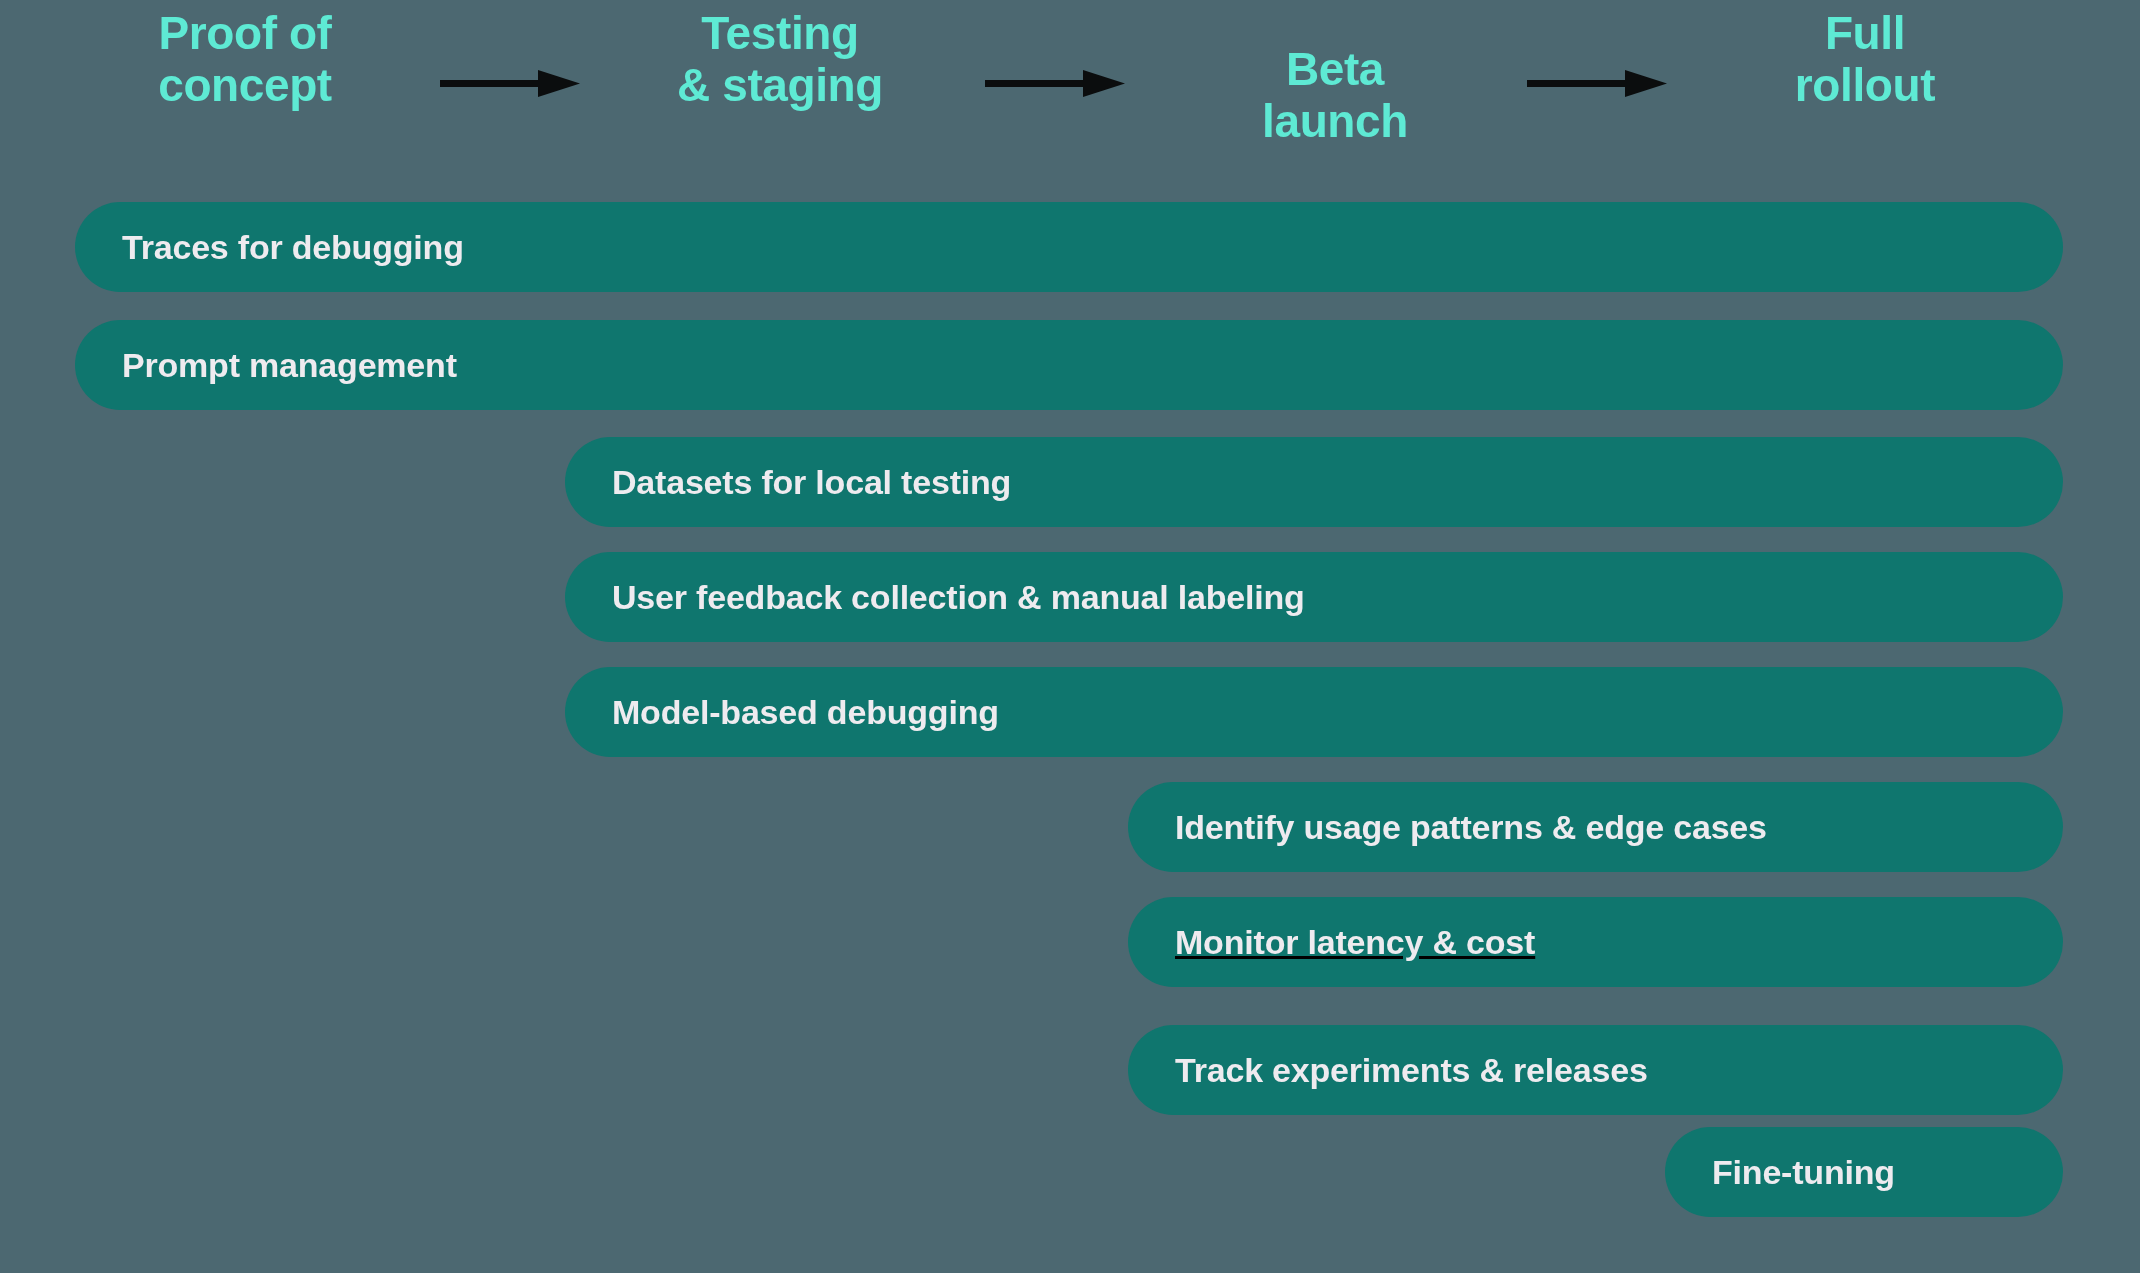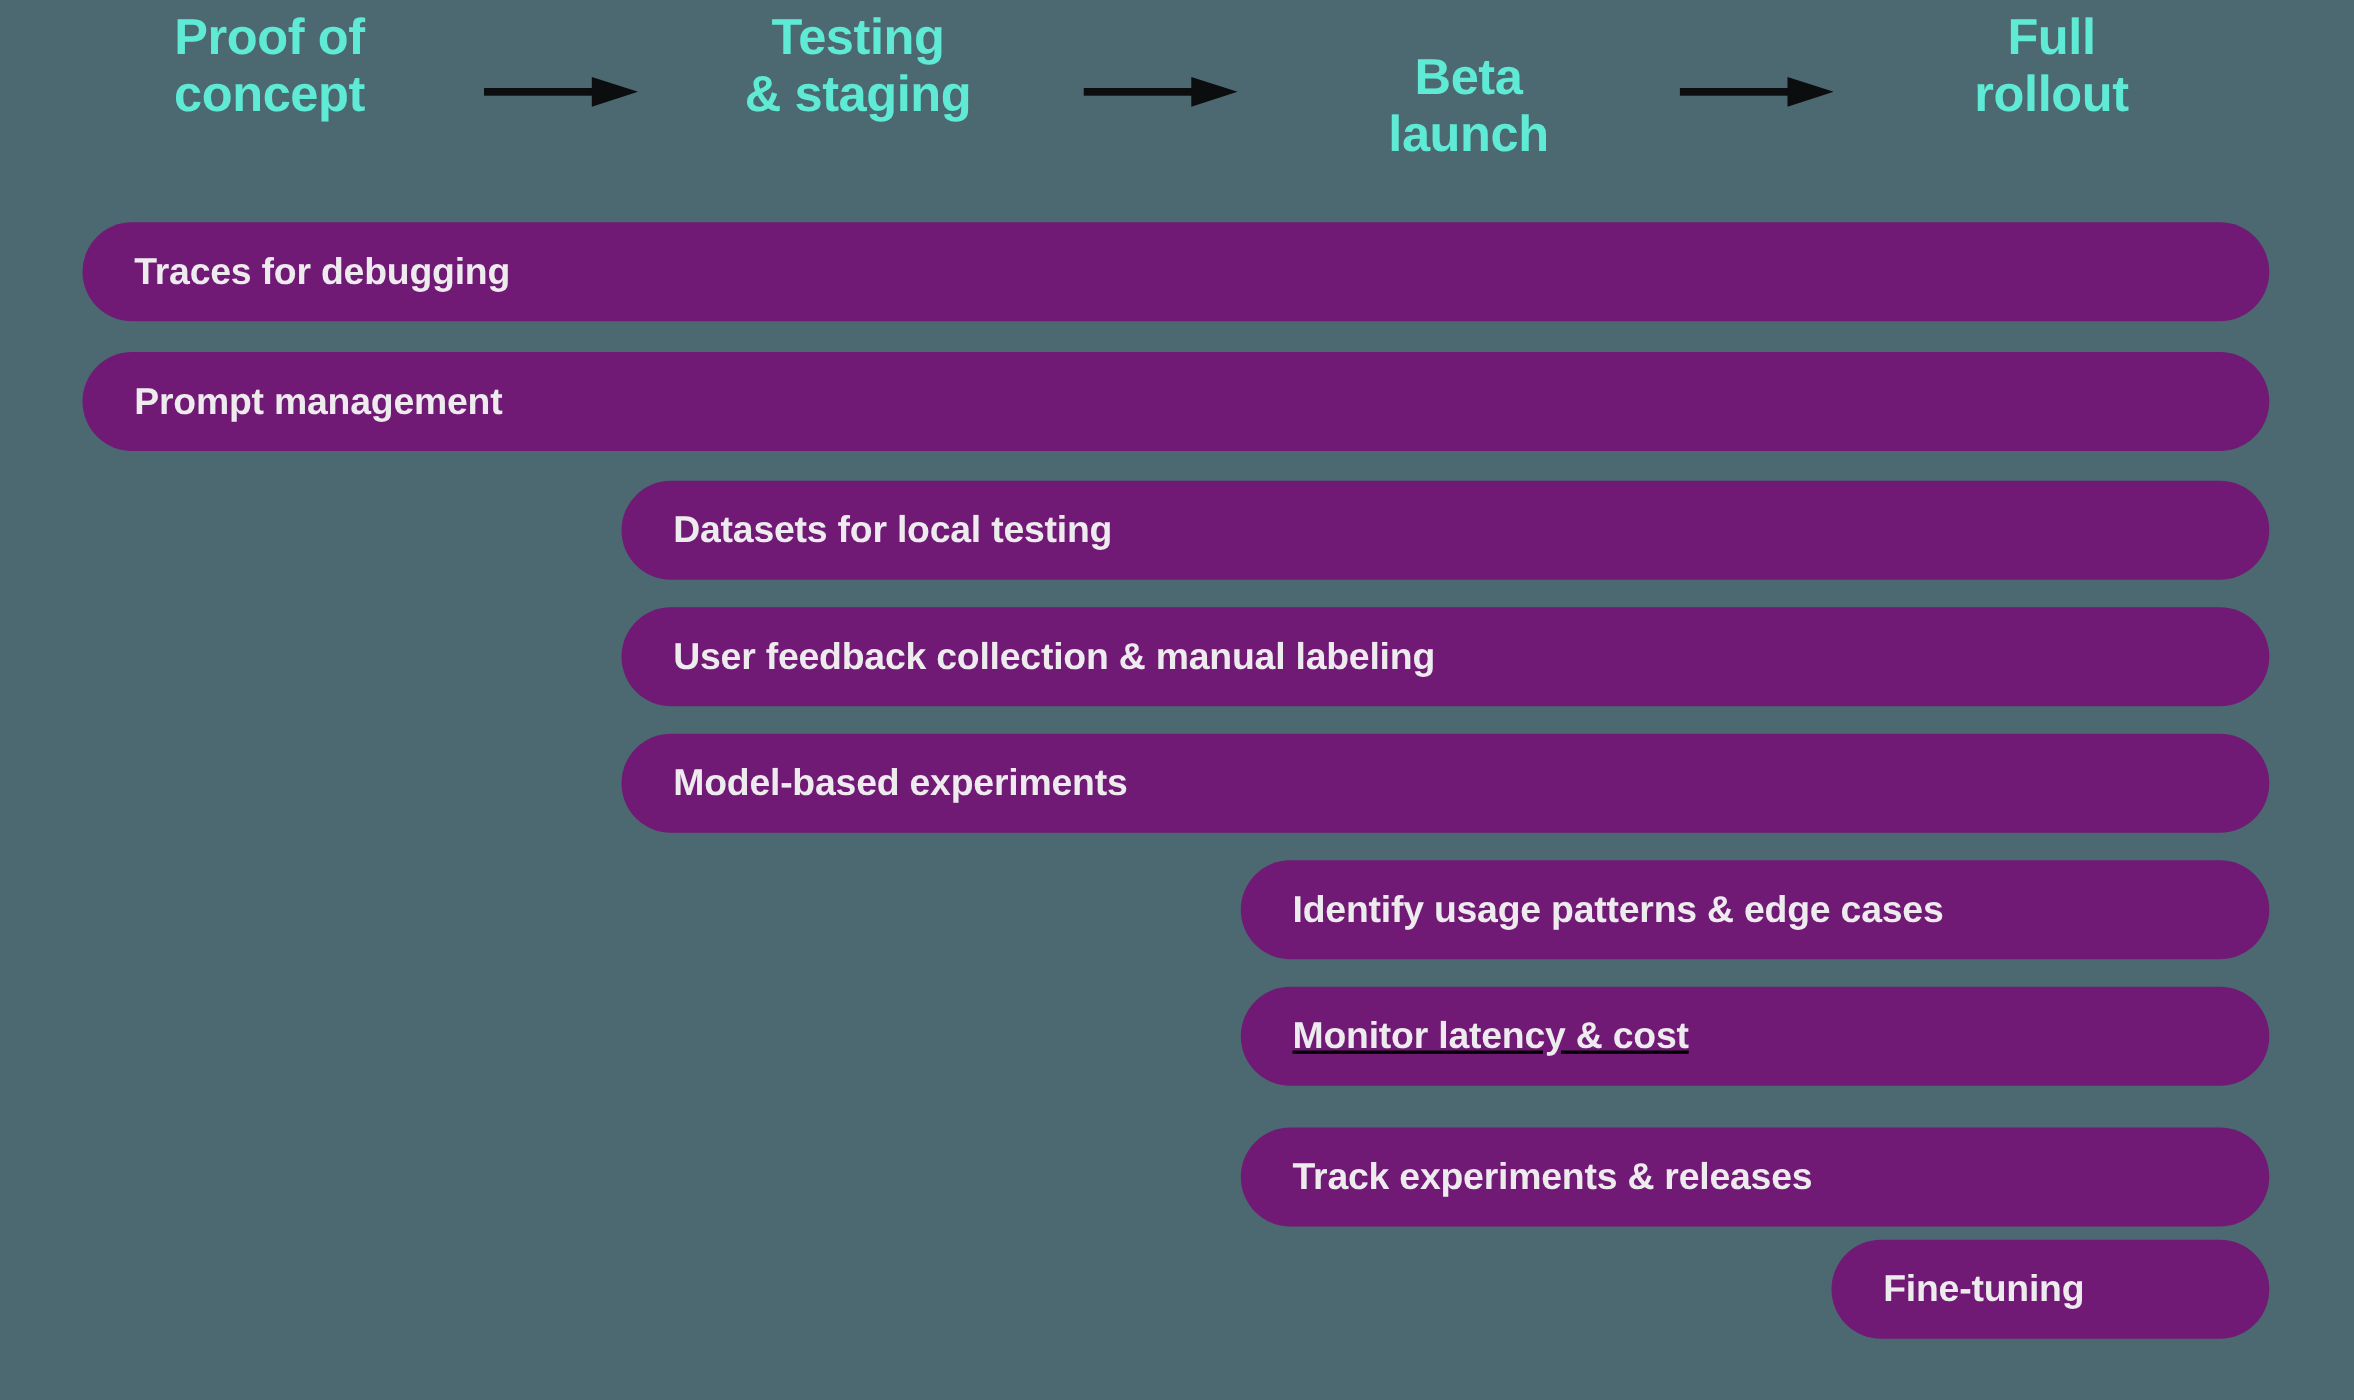--- a/index.html
+++ b/index.html
@@ -42,21 +42,21 @@
     top: 68px;
     height: 30px;
   }
   .phase-arrow svg { display: block; }
 
   
   .bar {
     position: absolute;
     height: 90px;
     border-radius: 45px;
-    background: #701a75;
+    background: #0f766e;
     display: flex;
     align-items: center;
     box-sizing: border-box;
     padding-left: 47px;
     padding-right: 30px;
   }
   .bar-label {
     color: #eeebef;
     font-weight: bold;
     font-size: 34px;
@@ -107,21 +107,21 @@
       <div class="bar" style="left: 75px; top: 320px; width: 1988px; text-align: center;">
         <span class="bar-label">Prompt management</span>
       </div>
       <div class="bar" style="left: 565px; top: 437px; width: 1498px;">
         <span class="bar-label">Datasets for local testing</span>
       </div>
       <div class="bar" style="left: 565px; top: 552px; width: 1498px;">
         <span class="bar-label">User feedback collection &amp; manual labeling</span>
       </div>
       <div class="bar" style="left: 565px; top: 667px; width: 1498px;">
-        <span class="bar-label">Model-based experiments</span>
+        <span class="bar-label">Model-based debugging</span>
       </div>
       <div class="bar" style="left: 1128px; top: 782px; width: 935px;">
         <span class="bar-label">Identify usage patterns &amp; edge cases</span>
       </div>
       <div class="bar" style="left: 1128px; top: 897px; width: 935px; text-decoration: underline;">
         <span class="bar-label">Monitor latency &amp; cost</span>
       </div>
       <div class="bar" style="left: 1128px; top: 1012px; width: 935px; margin-top: 13px;">
         <span class="bar-label">Track experiments &amp; releases</span>
       </div>

